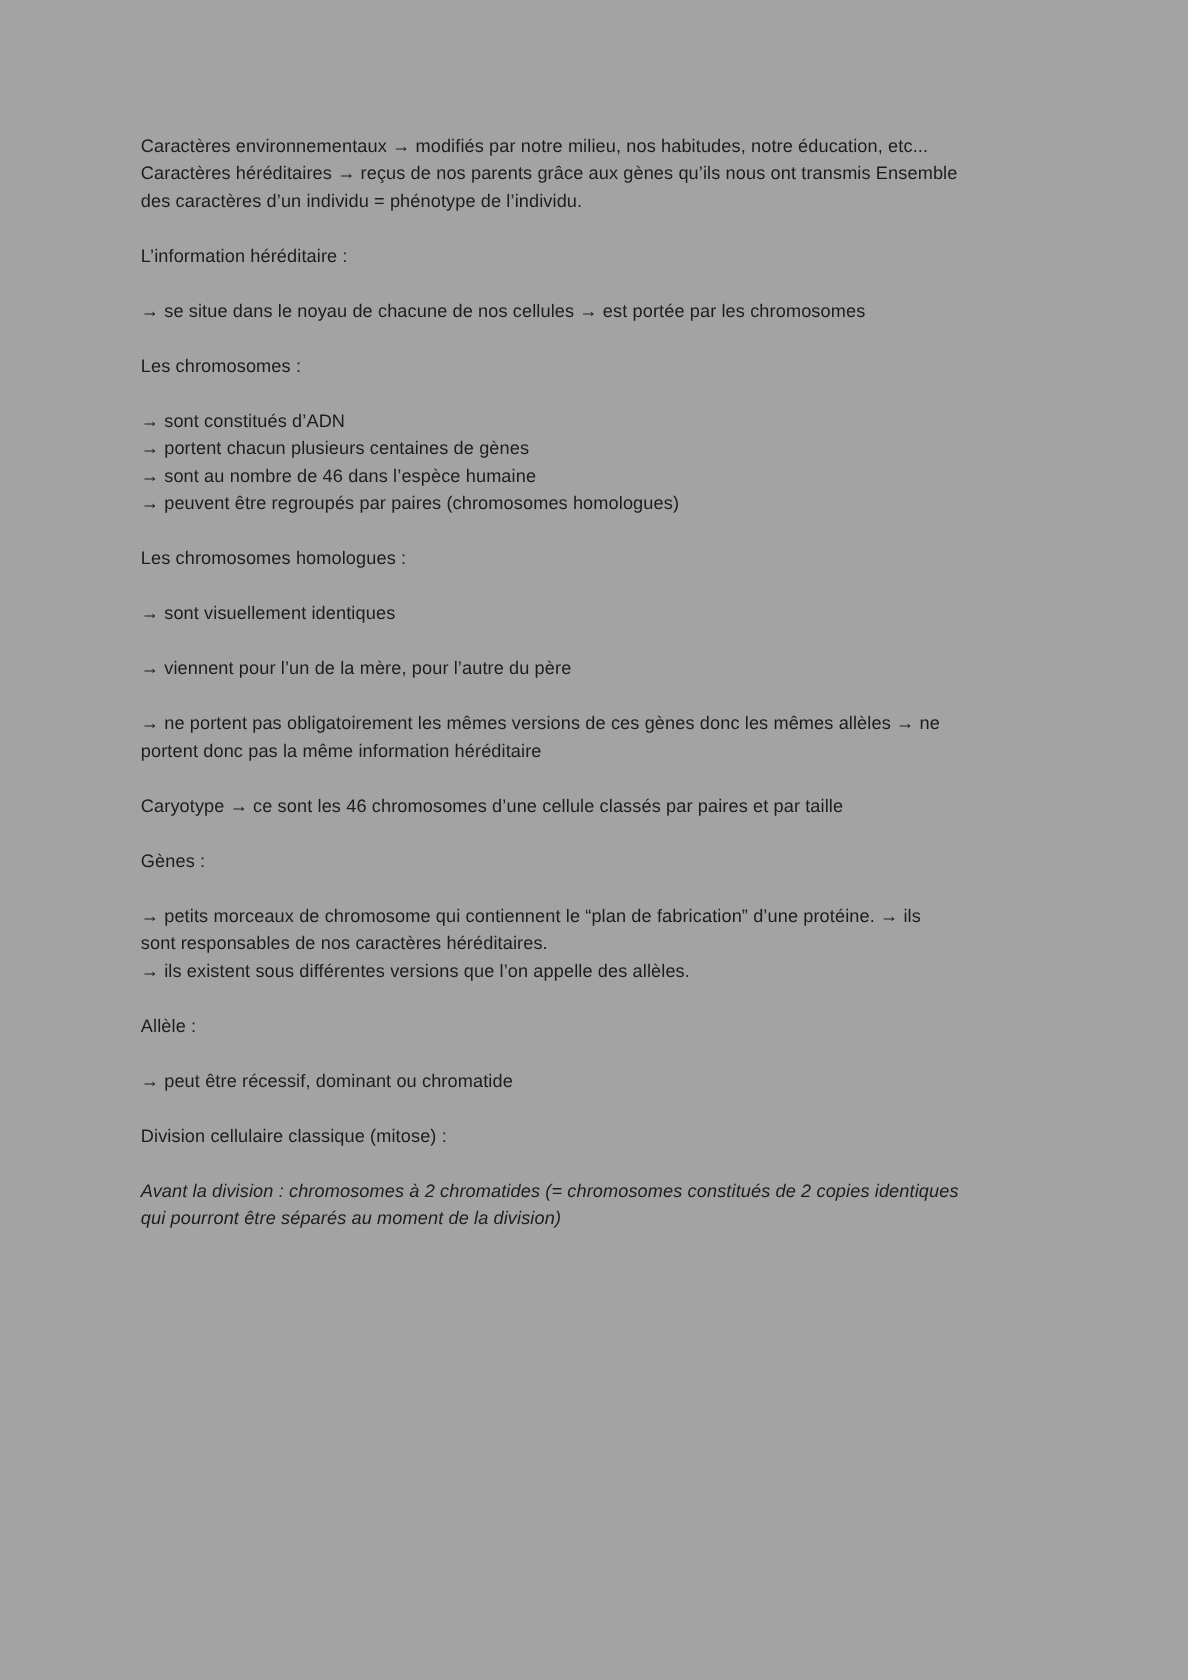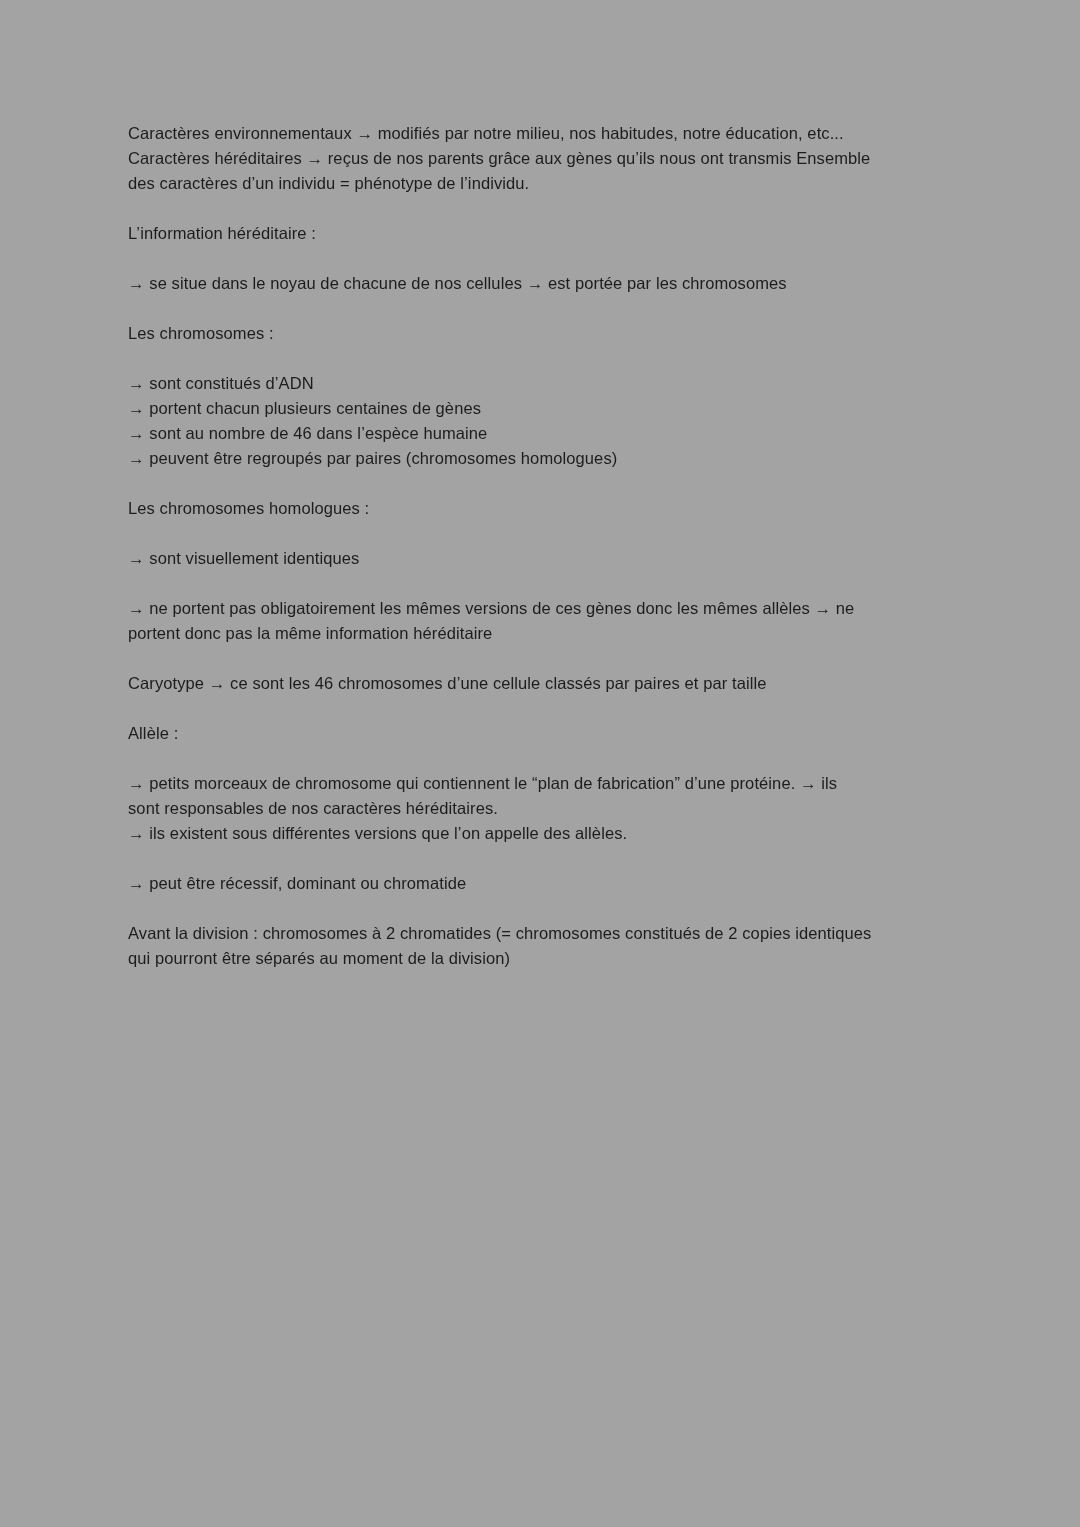--- a/index.html
+++ b/index.html
@@ -25,44 +25,48 @@
     font-size: 16.5px;
     line-height: 25px;
     letter-spacing: 0.1px;
   }
   .doc-body p {
     margin: 0 0 25px 0;
     white-space: pre-line;
   }
   .doc-body p:last-child {
     margin-bottom: 0;
+    font-style: italic;
   }
 </style>
 </head>
 <body>
 
 <div class="page">
   <div class="doc-body">
 
   <p>Caractères environnementaux → modifiés par notre milieu, nos habitudes, notre éducation, etc...
 Caractères héréditaires → reçus de nos parents grâce aux gènes qu’ils nous ont transmis Ensemble
 des caractères d’un individu = phénotype de l’individu.</p>
       <p>L’information héréditaire :</p>
       <p>→ se situe dans le noyau de chacune de nos cellules → est portée par les chromosomes</p>
       <p>Les chromosomes :</p>
       <p>→ sont constitués d’ADN
 → portent chacun plusieurs centaines de gènes
 → sont au nombre de 46 dans l’espèce humaine
 → peuvent être regroupés par paires (chromosomes homologues)</p>
       <p>Les chromosomes homologues :</p>
       <p>→ sont visuellement identiques</p>
+      <p>→ viennent pour l’un de la mère, pour l’autre du père</p>
       <p>→ ne portent pas obligatoirement les mêmes versions de ces gènes donc les mêmes allèles → ne
 portent donc pas la même information héréditaire</p>
       <p>Caryotype → ce sont les 46 chromosomes d’une cellule classés par paires et par taille</p>
-      <p>Allèle :</p>
+      <p>Gènes :</p>
       <p>→ petits morceaux de chromosome qui contiennent le “plan de fabrication” d’une protéine. → ils
 sont responsables de nos caractères héréditaires.
 → ils existent sous différentes versions que l’on appelle des allèles.</p>
+      <p>Allèle :</p>
       <p>→ peut être récessif, dominant ou chromatide</p>
+      <p>Division cellulaire classique (mitose) :</p>
       <p>Avant la division : chromosomes à 2 chromatides (= chromosomes constitués de 2 copies identiques
 qui pourront être séparés au moment de la division)</p>
     </div>
 </div>
 
 </body></html>

